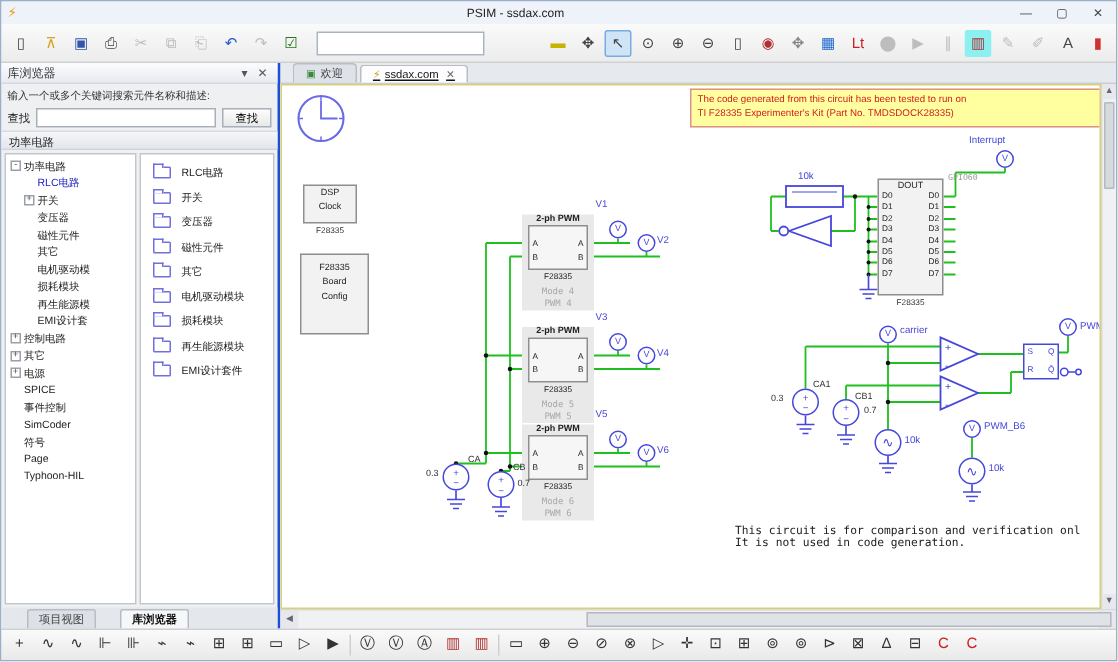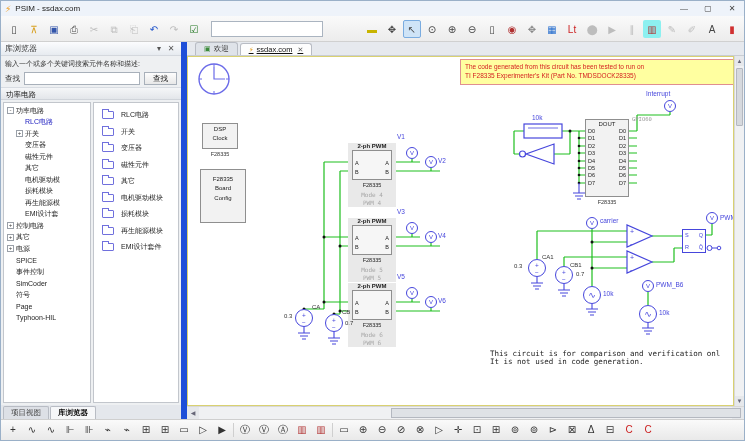--- a/index.html
+++ b/index.html
@@ -5,59 +5,59 @@
   * { margin:0; padding:0; box-sizing:border-box; }
   html,body { width:745px; height:441px; overflow:hidden; }
   body { font-family:"Liberation Sans","DejaVu Sans",sans-serif; font-size:8px; color:#222; background:#e9edf2; }
   .app { position:relative; width:745px; height:441px; background:#eef2f7; border:1px solid #9ab0c8; display:flex; flex-direction:column; }
   .abs { position:absolute; }
   .mono { font-family:"DejaVu Sans Mono","Liberation Mono",monospace; }
 
   
   .titlebar { height:15px; display:flex; align-items:center; background:#eef3fa; padding-left:4px; flex:0 0 auto; }
   .titlebar .appicon { color:#f09a1a; font-size:9px; margin-right:4px; }
-  .titlebar .wtitle { font-size:8px; color:#222; flex:1; }
+  .titlebar .wtitle { font-size:8px; color:#222; flex:1;text-align:center; }
   .winbtn { width:24px; height:13px; text-align:center; line-height:13px; font-size:8px; color:#444; }
 
   
   .menubar { height:15px; background:#f6f6f6; border-top:1px solid #e0e0e0; border-bottom:1px solid #dcdcdc; display:flex; align-items:center; padding-left:6px; flex:0 0 auto; }
   .menu-item { padding:0 7px; font-size:8px; color:#222; line-height:14px; }
 
   
   .toolbar { height:26px; background:linear-gradient(#fafafa,#ececec); border-bottom:1px solid #d0d0d0; display:flex; align-items:center; padding:0 4px; flex:0 0 auto; }
   .tb-group { display:flex; align-items:center; gap:2px; }
   .tb-icon { width:18px; height:18px; line-height:17px; text-align:center; font-size:10px; color:#444; border:1px solid transparent; border-radius:2px; }
   .tb-icon.disabled { color:#bdbdbd; }
   .tb-icon.active { background:#cfe4f7; border-color:#7aace0; }
   .tb-input { width:112px; height:16px; margin-left:8px; border:1px solid #aab4c0; background:#fff; font-size:8px; padding:0 3px; }
 
   .main { flex:1; display:flex; min-height:0; }
 
   
-  .sidebar { width:186px; background:#eef0f2; border-right:6px solid #1d4ed8; display:flex; flex-direction:column; }
+  .sidebar { width:186px; background:#eef0f2; border-right:2px solid #1d4ed8; display:flex; flex-direction:column; }
   .sb-header { height:14px; display:flex; align-items:center; background:linear-gradient(#fbfcfe,#e7ebf0); border-bottom:1px solid #d4d8de; padding:0 4px; }
   .sb-title { flex:1; font-size:8px; color:#333; }
   .sb-hbtn { width:12px; text-align:center; color:#555; font-size:8px; }
   .sb-hint { font-size:7px; color:#333; padding:3px 4px 1px 4px; white-space:nowrap; overflow:hidden; }
   .sb-search { display:flex; align-items:center; gap:4px; padding:2px 4px; }
   .sb-search label { font-size:7.5px; }
   .sb-search input { flex:1; height:13px; border:1px solid #a8b0ba; background:#fff; font-size:7.5px; padding:0 2px; }
   .sb-search button { height:13px; font-size:7.5px; border:1px solid #a8b0ba; background:linear-gradient(#fdfdfd,#e8e8e8); padding:0 8px; }
   .sb-section { height:13px; line-height:13px; font-size:7.5px; padding-left:5px; background:linear-gradient(#f5f6f8,#e3e6ea); border-top:1px solid #d8dce2; border-bottom:1px solid #d0d4da; }
   .sb-panels { flex:1; display:flex; gap:2px; padding:2px; min-height:0; }
   .sb-tree { width:88px; background:#fff; border:1px solid #c2c6cc; overflow:hidden; padding-top:2px; }
   .tree-item { height:11.5px; display:flex; align-items:center; font-size:7px; white-space:nowrap; }
   .tree-exp { width:7px; height:7px; border:1px solid #9aa0a8; background:#fff; font-size:6px; line-height:5px; text-align:center; color:#444; margin-right:2px; flex:0 0 auto; }
   .tree-lbl.sel { color:#2020c0; }
   .sb-folders { flex:1; background:#fff; border:1px solid #c2c6cc; overflow:hidden; padding-top:4px; }
   .folder-item { height:16.5px; display:flex; align-items:center; font-size:7px; padding-left:8px; gap:7px; white-space:nowrap; }
   .folder-icon { width:12px; height:8px; border:1px solid #7070dd; border-radius:1px; position:relative; background:#fff; flex:0 0 auto; }
   .folder-icon:before { content:""; position:absolute; top:-3px; left:-1px; width:5px; height:2px; border:1px solid #7070dd; border-bottom:none; background:#fff; }
   .sb-tabs { height:14px; display:flex; align-items:flex-end; padding-left:2px; gap:1px; background:#e4e7ec; }
-  .sb-tab { font-size:7.5px; padding:1px 7px; border:1px solid #b8bcc4; border-bottom:none; background:#dde0e6; color:#444; border-radius:2px 2px 0 0; }
+  .sb-tab { font-size:7.5px; padding:1px 7px; border:1px solid #b8bcc4; border-bottom:none; background:#dde0e6; color:#444; border-radius:2px 2px 0 0;margin-left:15px; }
   .sb-tab.active { background:#f6f7f9; font-weight:bold; color:#111; }
 
   
   .workspace { flex:1; display:flex; flex-direction:column; min-width:0; }
   .doctabs { height:14px; background:#e6e9ee; display:flex; align-items:flex-end; padding-left:8px; gap:2px; border-bottom:1px solid #c9cdd4; }
   .doctab { display:flex; align-items:center; gap:3px; font-size:7.5px; padding:1px 8px; border:1px solid #b8bcc4; border-bottom:none; background:#dfe3e9; border-radius:3px 3px 0 0; color:#444; }
   .doctab.active { background:#fdfdfd; color:#111;text-decoration:underline; }
   .doctab .ticon { font-size:7px; }
   .doctab .tclose { font-size:7px; color:#666; margin-left:2px; }
 

